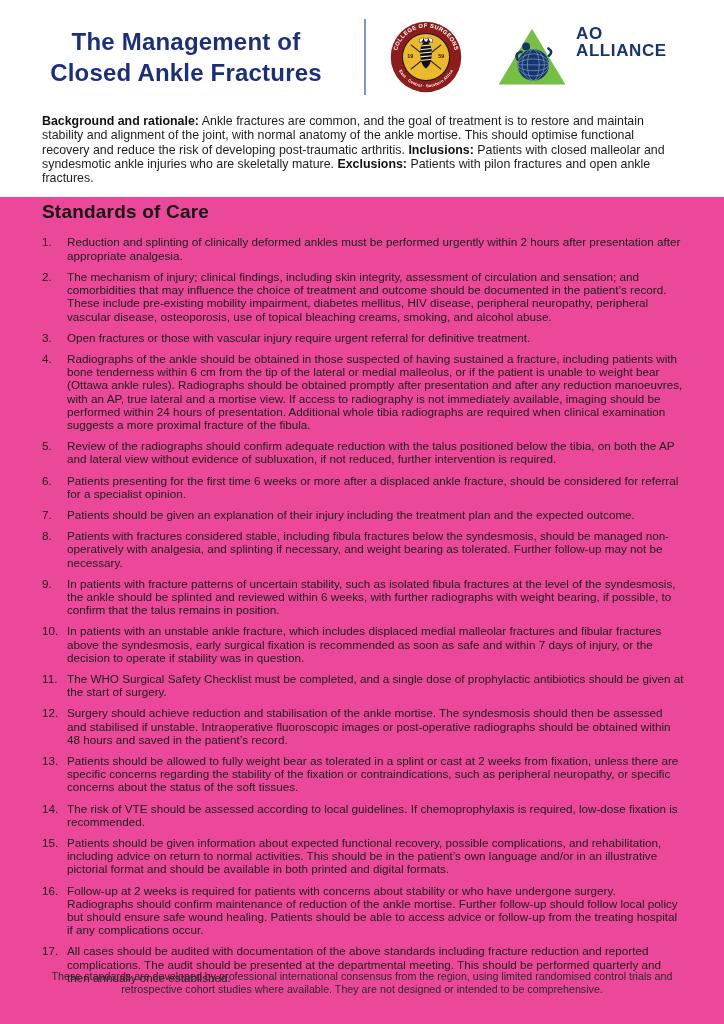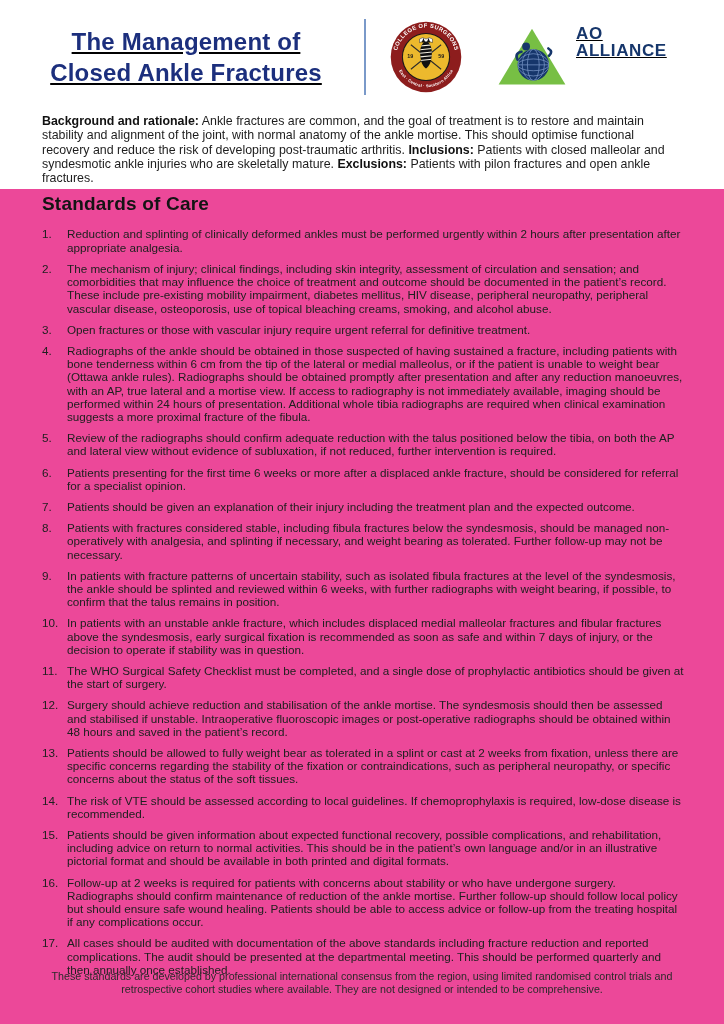--- a/index.html
+++ b/index.html
@@ -2,31 +2,31 @@
 <html><head>
 <meta charset="utf-8">
 <style>
   html,body { margin:0; padding:0; background:#ffffff; }
   .page {
     width:724px; height:1024px; position:relative; overflow:hidden;
     background:#ffffff; font-family:"Liberation Sans", sans-serif;
     display:flex; flex-direction:column;
   }
   
-  .header { height:110px; box-sizing:border-box; display:flex; align-items:center; padding:4px 20px 0 36px; background:#fff;text-decoration:underline; }
+  .header { height:110px; box-sizing:border-box; display:flex; align-items:center; padding:4px 20px 0 36px; background:#fff; }
   .title-block { width:300px; text-align:center; }
   .title-block h1 { margin:0; font-size:24px; line-height:1.3; font-weight:bold; color:#1c2f7d; letter-spacing:0.2px; }
   .header-divider { width:2px; height:76px; background:#7a99c9; margin:0 24px 0 28px; flex-shrink:0; }
   .logos { display:flex; align-items:center; gap:34px; }
   .cosecsa svg { width:72px; height:72px; display:block; }
   .ao-logo { display:flex; }
   .ao-mark svg { width:72px; height:64px; display:block; }
   .ao-text { margin-left:8px; color:#16366b; font-weight:bold; font-size:17px; line-height:1.02; letter-spacing:0.6px; }
   
-  .intro { margin:4px 40px 4px 42px; font-size:12.4px; line-height:14.3px; color:#1d1d1d; }
+  .intro { margin:4px 40px 12px 42px; font-size:12.4px; line-height:14.3px; color:#1d1d1d; }
   .intro p { margin:0; }
   .intro b { color:#111; }
   
   .band { background:#ec4899; flex:1; padding:4px 40px 0 42px; box-sizing:border-box; }
   .band h2 { margin:0 0 13px 0; font-size:19px; line-height:21px; color:#141414; letter-spacing:0.2px; }
   ol.standards { list-style:none; margin:0; padding:0; font-size:11.7px; line-height:13.2px; color:#202020; }
   ol.standards li { display:flex; margin-bottom:8px; }
   ol.standards .num { width:25px; flex-shrink:0; }
   ol.standards .itext { flex:1; }
   
@@ -168,21 +168,21 @@
         <li>
           <span class="num">12.</span>
           <span class="itext">Surgery should achieve reduction and stabilisation of the ankle mortise. The syndesmosis should then be assessed and stabilised if unstable. Intraoperative fluoroscopic images or post-operative radiographs should be obtained within 48 hours and saved in the patient’s record.</span>
         </li>
         <li>
           <span class="num">13.</span>
           <span class="itext">Patients should be allowed to fully weight bear as tolerated in a splint or cast at 2 weeks from fixation, unless there are specific concerns regarding the stability of the fixation or contraindications, such as peripheral neuropathy, or specific concerns about the status of the soft tissues.</span>
         </li>
         <li>
           <span class="num">14.</span>
-          <span class="itext">The risk of VTE should be assessed according to local guidelines. If chemoprophylaxis is required, low-dose disease is recommended.</span>
+          <span class="itext">The risk of VTE should be assessed according to local guidelines. If chemoprophylaxis is required, low-dose fixation is recommended.</span>
         </li>
         <li>
           <span class="num">15.</span>
           <span class="itext">Patients should be given information about expected functional recovery, possible complications, and rehabilitation, including advice on return to normal activities. This should be in the patient’s own language and/or in an illustrative pictorial format and should be available in both printed and digital formats.</span>
         </li>
         <li>
           <span class="num">16.</span>
           <span class="itext">Follow-up at 2 weeks is required for patients with concerns about stability or who have undergone surgery. Radiographs should confirm maintenance of reduction of the ankle mortise. Further follow-up should follow local policy but should ensure safe wound healing. Patients should be able to access advice or follow-up from the treating hospital if any complications occur.</span>
         </li>
         <li>

